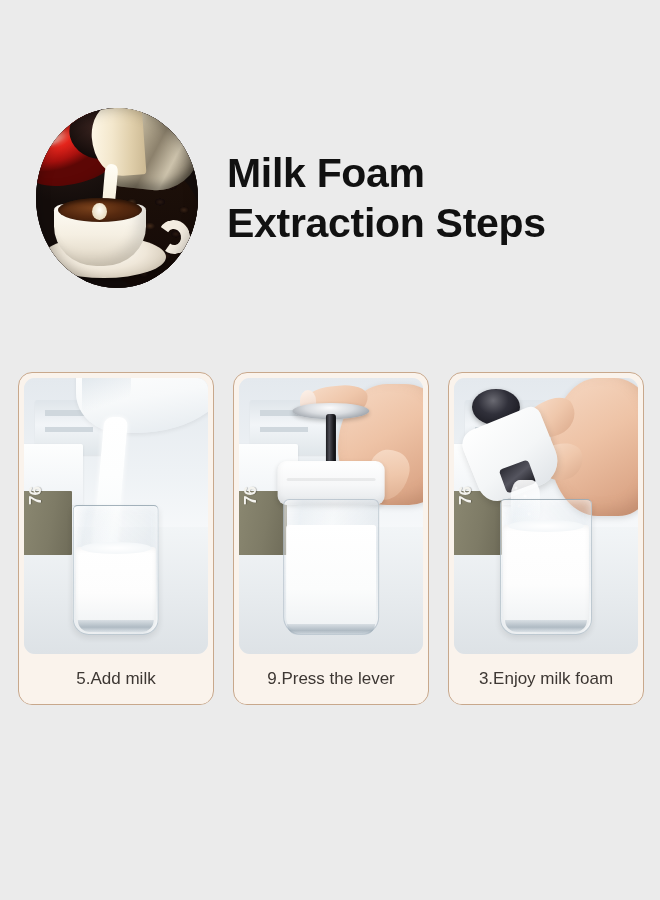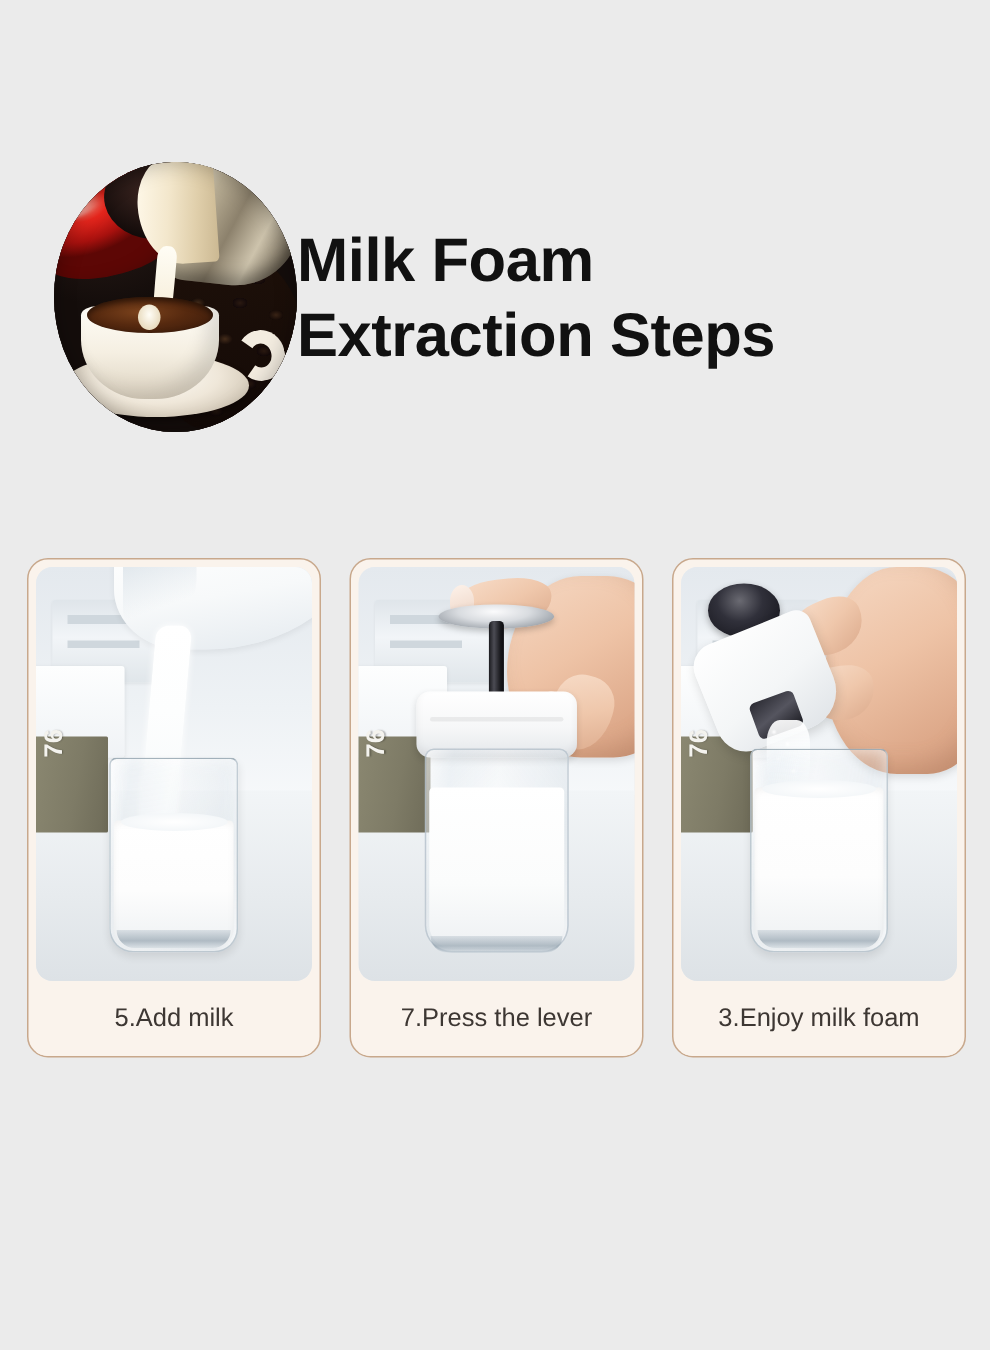--- a/index.html
+++ b/index.html
@@ -168,20 +168,21 @@
     border-radius: 50%;
   }
   .hc-vignette {
     position: absolute; inset: 0;
     border-radius: 50%;
     box-shadow: inset 0 0 14px rgba(0,0,0,.28);
     pointer-events: none;
   }
 
   .hero-title {
+    margin-left: 29px;
     font-size: 41px;
     font-weight: bold;
     line-height: 1.22;
     color: #111111;
     letter-spacing: -0.3px;
     white-space: pre-line;
   }
 
   
   .steps {
@@ -501,21 +502,21 @@
       <div class="nail" style="right:26%; top:30%; width:8%; height:8%;"></div>
 
       <div class="plunger-knob" style="top:9%; width:42%; height:6%;"></div>
       <div class="plunger-rod" style="top:13%; width:5.5%; height:22%;"></div>
       <div class="frother-lid" style="top:30%; width:58%; height:16%;"></div>
       <div class="frother-body" style="top:44%; width:52%; height:49%;">
         <div class="frother-fill" style="height:80%;"></div>
       </div>
       <div class="glass-base" style="left:26%; right:26%; bottom:7%; height:4%;"></div>
     </div>
-    <div class="step-caption">7.Press the lever</div>
+    <div class="step-caption">9.Press the lever</div>
   </div>
 
   <div class="step-card">
     <div class="step-photo">
       <div class="sc-wall"></div>
       <div class="sc-table"></div>
       <div class="sc-shelf"></div>
       <div class="sc-whitebox"></div>
       <div class="sc-khakibox"></div>
       <div class="sc-boxnum">76</div>

